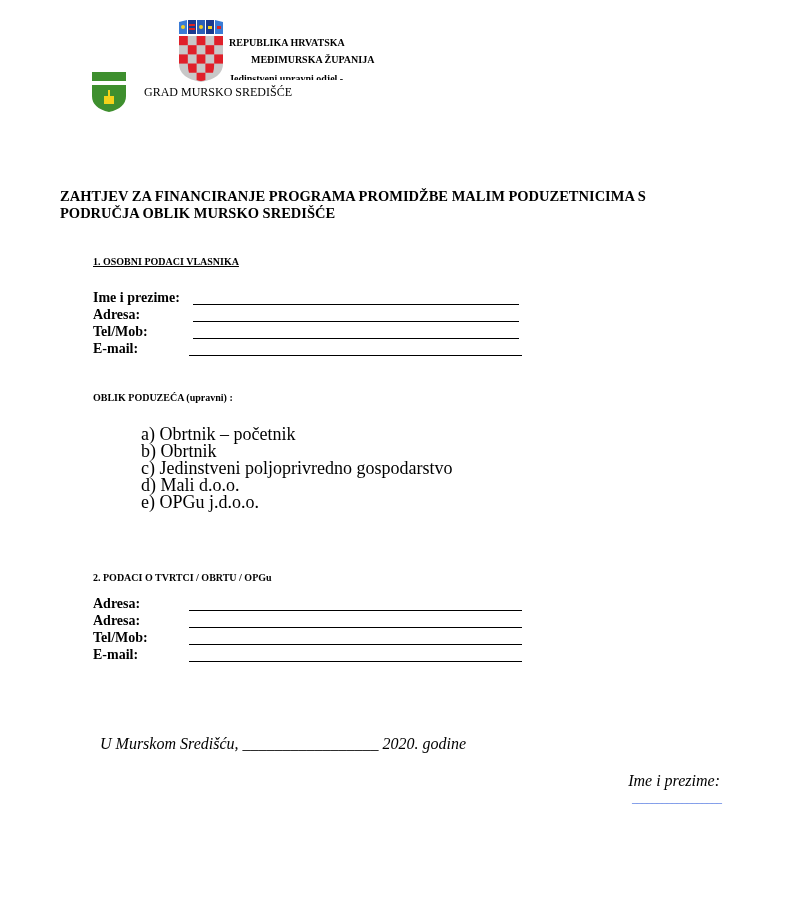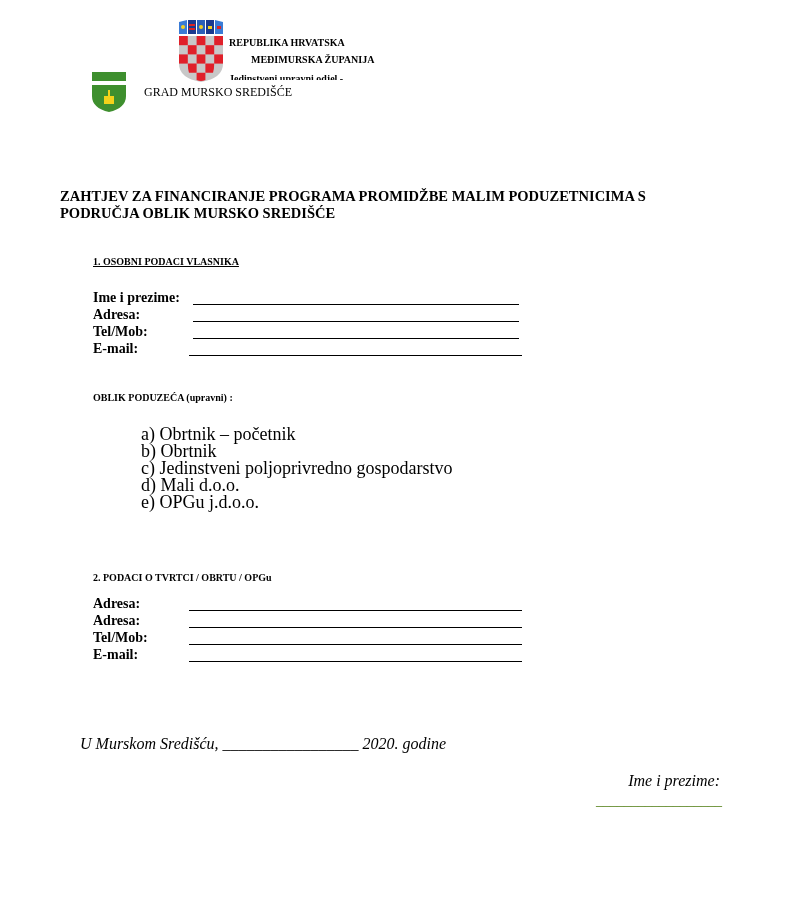--- a/index.html
+++ b/index.html
@@ -106,19 +106,19 @@
 </div>
 <div class="row" style="top:630px;width:430px;">
   <span class="lbl">Tel/Mob:</span>
   <span class="line" style="left:96px;width:333px;top:14px;"></span>
 </div>
 <div class="row" style="top:647px;width:430px;">
   <span class="lbl">E-mail:</span>
   <span class="line" style="left:96px;width:333px;top:14px;"></span>
 </div>
 
-<div class="abs ital" style="left:80px;top:735px;white-space:nowrap;">
+<div class="abs ital" style="left:100px;top:735px;white-space:nowrap;">
   <span>U Murskom Središću,</span>
   <span style="font-style:normal;">_________________</span>
   <span>2020. godine</span>
 </div>
 <div class="abs ital" style="right:78px;top:772px;">Ime i prezime:</div>
-<div class="abs" style="right:76px;top:793px;font-size:14px;color:#4d7c0f;">__________________</div>
+<div class="abs" style="right:76px;top:793px;font-size:10px;color:#1d4ed8;">__________________</div>
 
 </body></html>

